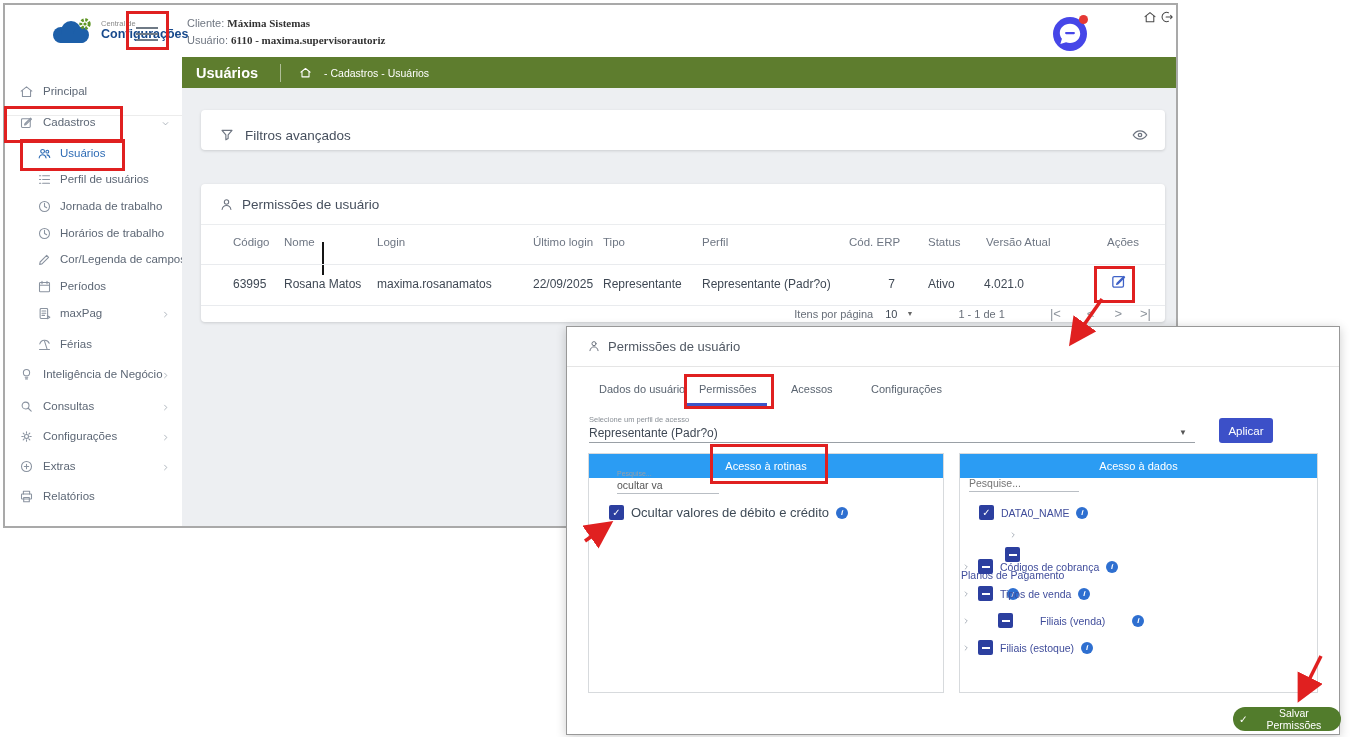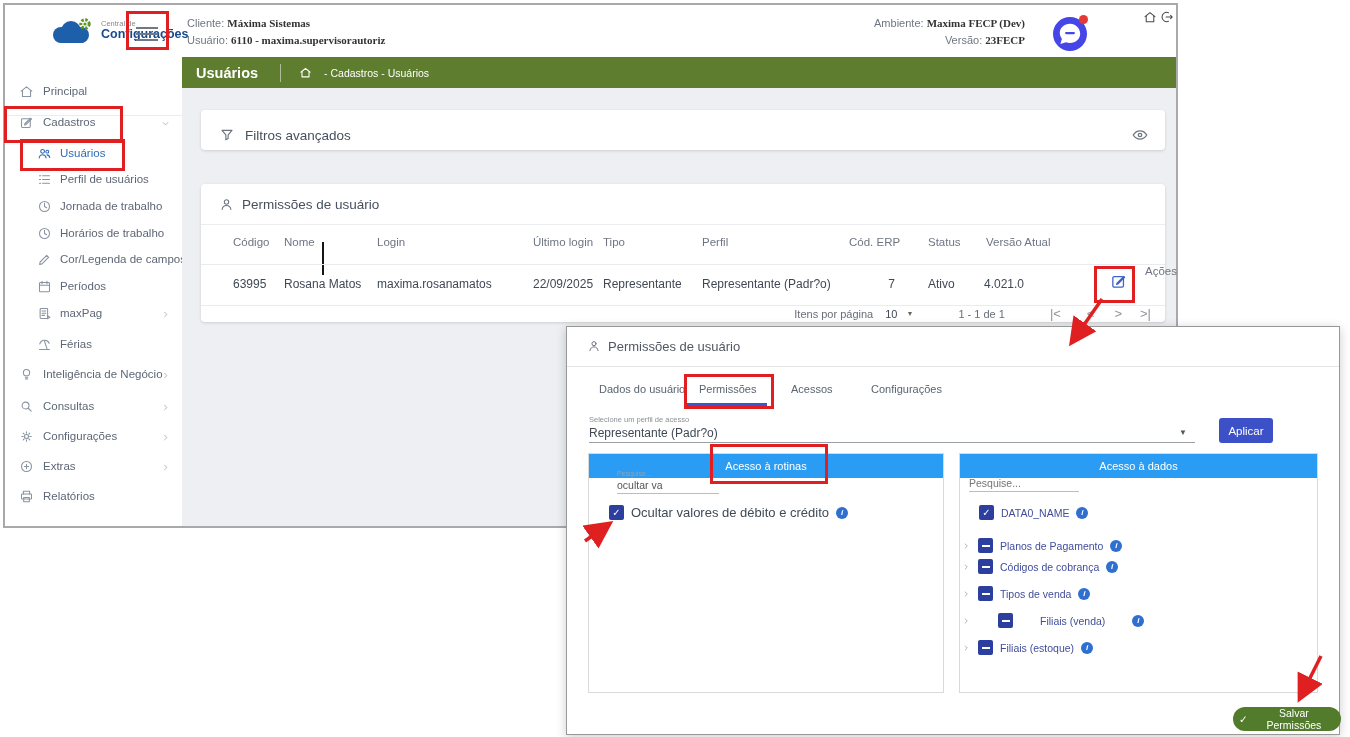--- a/index.html
+++ b/index.html
@@ -131,26 +131,20 @@
       <span></span>
   </div>
 
   <div id="client-block">
     <div class="hdr-line nowrap"><span>Cliente:</span>
       <b>Máxima Sistemas</b></div>
     <div class="hdr-line nowrap"><span>Usuário:</span>
       <b>6110 - maxima.supervisorautoriz</b></div>
   </div>
 
-  <div id="env-block">
-    <div class="hdr-line nowrap"><span>Ambiente:</span>
-      <b>Maxima FECP (Dev)</b></div>
-    <div class="hdr-line nowrap"><span>Versão:</span>
-      <b>23FECP</b></div>
-  </div>
 
   <div id="chat-fab">
     <svg viewBox="0 0 24 24" style="width:34px;height:34px;">
       <path d="M12 4.8c-4 0-7.2 2.9-7.2 6.5 0 1.5.55 2.9 1.5 4L5.2 19l4-1.2c.9.3 1.8.5 2.8.5 4 0 7.2-2.9 7.2-6.5S16 4.8 12 4.8z" fill="#fff"></path>
       <path d="M9.3 11.3h5.4" stroke="#4646e8" stroke-width="1.6" stroke-linecap="round"></path>
     </svg>
     <div id="chat-dot"></div>
   </div>
 
   <span class="corner-ic icw" style="left:1138px;">
@@ -379,21 +373,21 @@
       <div id="table-head">
           <span class="thc" style="left: 32px;">Código</span>
           <span class="thc" style="left: 83px;">Nome</span>
           <span class="thc" style="left: 176px;">Login</span>
           <span class="thc" style="left: 332px;">Último login</span>
           <span class="thc" style="left: 402px;">Tipo</span>
           <span class="thc" style="left: 501px;">Perfil</span>
           <span class="thc" style="left: 648px;">Cód. ERP</span>
           <span class="thc" style="left: 727px;">Status</span>
           <span class="thc" style="left: 785px;">Versão Atual</span>
-          <span class="thc" style="left: 944px; margin-top: 29px;">Ações</span>
+          <span class="thc" style="left: 906px;">Ações</span>
         </div>
       <div id="caret-bar"></div>
       <div id="row-top"></div>
       <div id="table-row">
           <span class="tdc" style="left: 32px;">63995</span>
           <span class="tdc" style="left: 83px;">Rosana Matos</span>
           <span class="tdc" style="left: 176px;">maxima.rosanamatos</span>
           <span class="tdc" style="left: 332px;">22/09/2025</span>
           <span class="tdc" style="left: 402px;">Representante</span>
           <span class="tdc" style="left: 501px;">Representante (Padr?o)</span>
@@ -458,21 +452,21 @@
   <div class="panel" id="data-panel">
     <div class="panel-hdr">Acesso à dados</div>
   </div>
   <input class="srch-input" style="left: 402px; top: 150px; width: 110px;" readonly="" placeholder="Pesquise...">
   <div id="data-items">
       <div class="dp-row" style="left: 412px; top: 178px;">
         <span class="cb">✓</span>
         <span class="lb nowrap">DATA0_NAME</span>
         <span class="info-ic">i</span>
       </div>
-      <div class="dp-row" style="left: 394px; top: 211px;">
+      <div class="dp-row" style="left: 394px; top: 203px; flex-direction: column;">
         <span class="chv icw">
           <svg viewBox="0 0 24 24" fill="none" stroke="currentColor" stroke-width="1.7" stroke-linecap="round" stroke-linejoin="round">
             <path d="m10 7 5 5-5 5"></path>
           </svg>
         </span>
         <span class="cb">
           <span class="dash"></span>
         </span>
         <span class="lb nowrap">Planos de Pagamento</span>
         <span class="info-ic">i</span>

